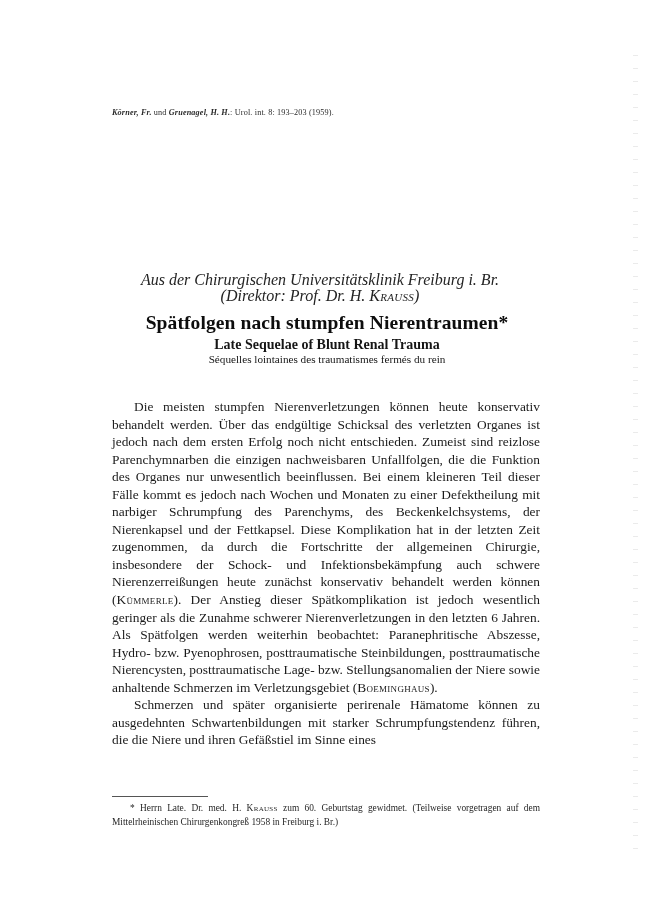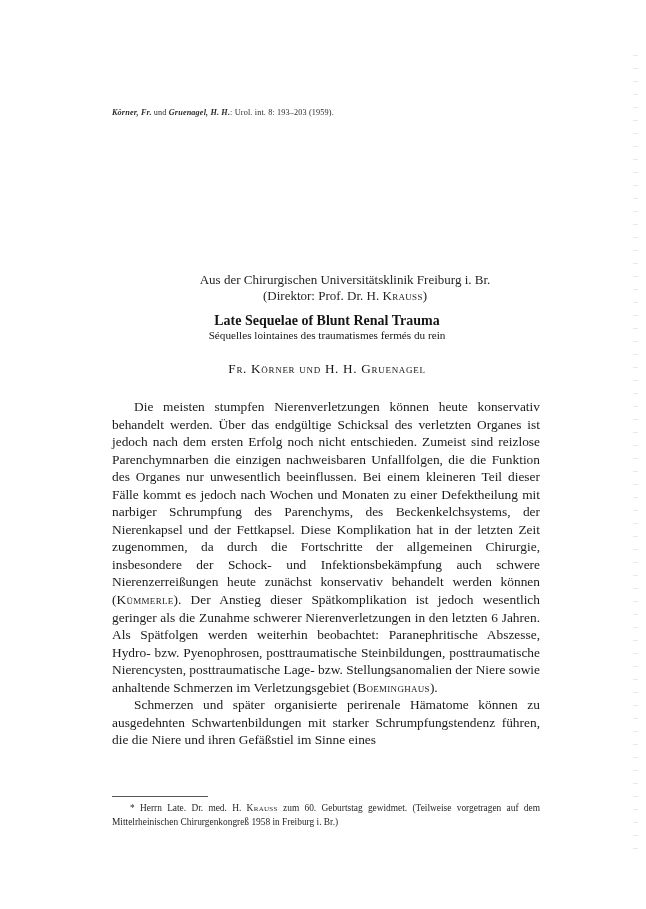--- a/index.html
+++ b/index.html
@@ -48,26 +48,27 @@
     white-space: nowrap;
   }
   .running-head .nm {
     font-style: italic;
     font-weight: bold;
   }
 
   .affiliation {
     position: absolute;
     top: 272px;
-    left: 130px;
+    left: 105px;
     width: 430px;
     text-align: center;
-    font-size: 13px;
+    font-size: 16px;
     line-height: 15.5px;
     color: #242424;
+    font-style: italic;
   }
   .smallcaps {
     font-variant: small-caps;
     letter-spacing: 0.3px;
     margin-top: 28px;
   }
 
   .title-block {
     position: absolute;
     top: 311px;
@@ -156,25 +157,25 @@
   <div class="running-head">
     <span class="nm">Körner, Fr.</span><span> und </span><span class="nm">Gruenagel, H. H.</span><span>: Urol. int. 8: 193–203 (1959).</span>
   </div>
 
   <div class="affiliation">
     <div>Aus der Chirurgischen Universitätsklinik Freiburg i. Br.</div>
     <div><span>(Direktor: Prof. Dr. H. </span><span class="smallcaps">Krauss</span><span>)</span></div>
   </div>
 
   <div class="title-block">
+    <div class="title-main">Spätfolgen nach stumpfen Nierentraumen*</div>
     <div class="title-en">Late Sequelae of Blunt Renal Trauma</div>
     <div class="title-fr">Séquelles lointaines des traumatismes fermés du rein</div>
   </div>
 
-  <div class="authors">Fr. Körner und H. H. Gruenagel</div>
 
   <div class="body-text">
     <p><span>Die meisten stumpfen Nierenverletzungen können heute konservativ behandelt werden. Über das endgültige Schicksal des verletzten Organes ist jedoch nach dem ersten Erfolg noch nicht entschieden. Zumeist sind reizlose Parenchymnarben die einzigen nachweisbaren Unfallfolgen, die die Funktion des Organes nur unwesentlich beeinflussen. Bei einem kleineren Teil dieser Fälle kommt es jedoch nach Wochen und Monaten zu einer Defektheilung mit narbiger Schrumpfung des Parenchyms, des Beckenkelchsystems, der Nierenkapsel und der Fettkapsel. Diese Komplikation hat in der letzten Zeit zugenommen, da durch die Fortschritte der allgemeinen Chirurgie, insbesondere der Schock- und Infektionsbekämpfung auch schwere Nierenzerreißungen heute zunächst konservativ behandelt werden können (</span><span class="smallcaps">Kümmerle</span><span>). Der Anstieg dieser Spätkomplikation ist jedoch wesentlich geringer als die Zunahme schwerer Nierenverletzungen in den letzten 6 Jahren. Als Spätfolgen werden weiterhin beobachtet: Paranephritische Abszesse, Hydro- bzw. Pyenophrosen, posttraumatische Steinbildungen, posttraumatische Nierencysten, posttraumatische Lage- bzw. Stellungsanomalien der Niere sowie anhaltende Schmerzen im Verletzungsgebiet (</span><span class="smallcaps">Boeminghaus</span><span>).</span></p>
     <p>Schmerzen und später organisierte perirenale Hämatome können zu ausgedehnten Schwartenbildungen mit starker Schrumpfungstendenz führen, die die Niere und ihren Gefäßstiel im Sinne eines</p>
   </div>
 
   <div class="footnote-rule"></div>
 
   <div class="footnote">
     <p><span>* Herrn Late. Dr. med. H. </span><span class="smallcaps">Krauss</span><span> zum 60. Geburtstag gewidmet. (Teilweise vorgetragen auf dem Mittelrheinischen Chirurgenkongreß 1958 in Freiburg i. Br.)</span></p>

